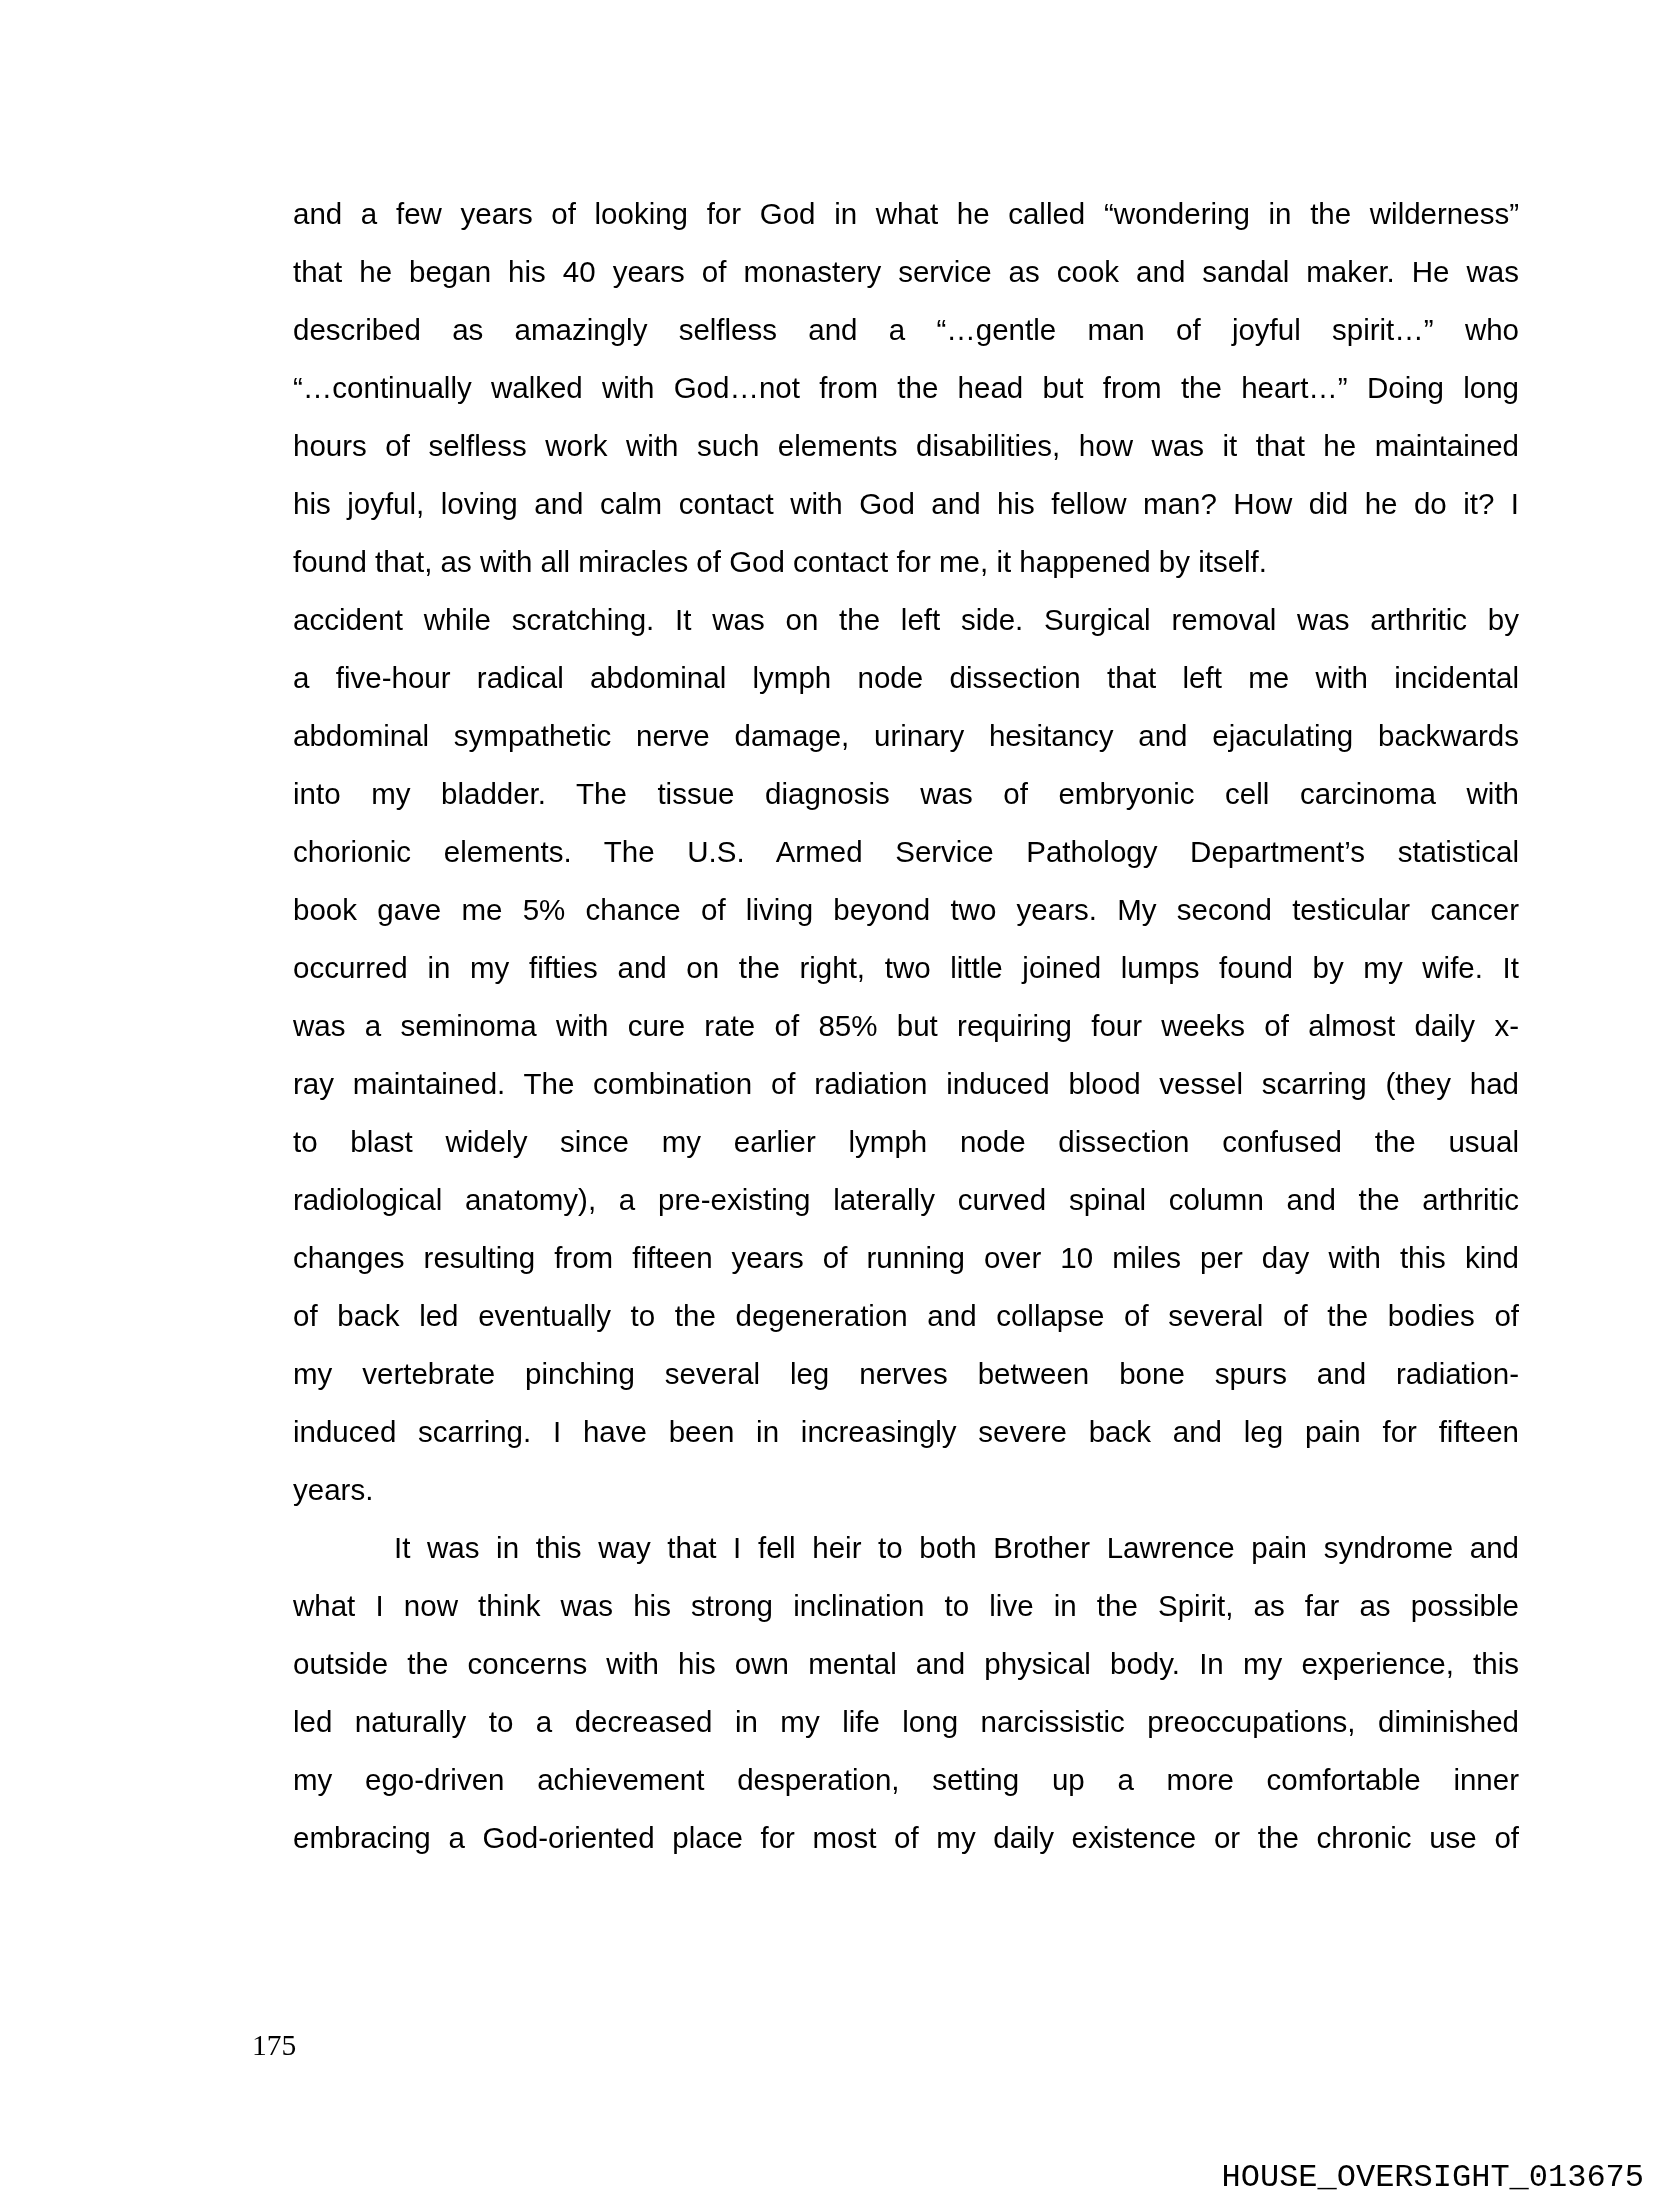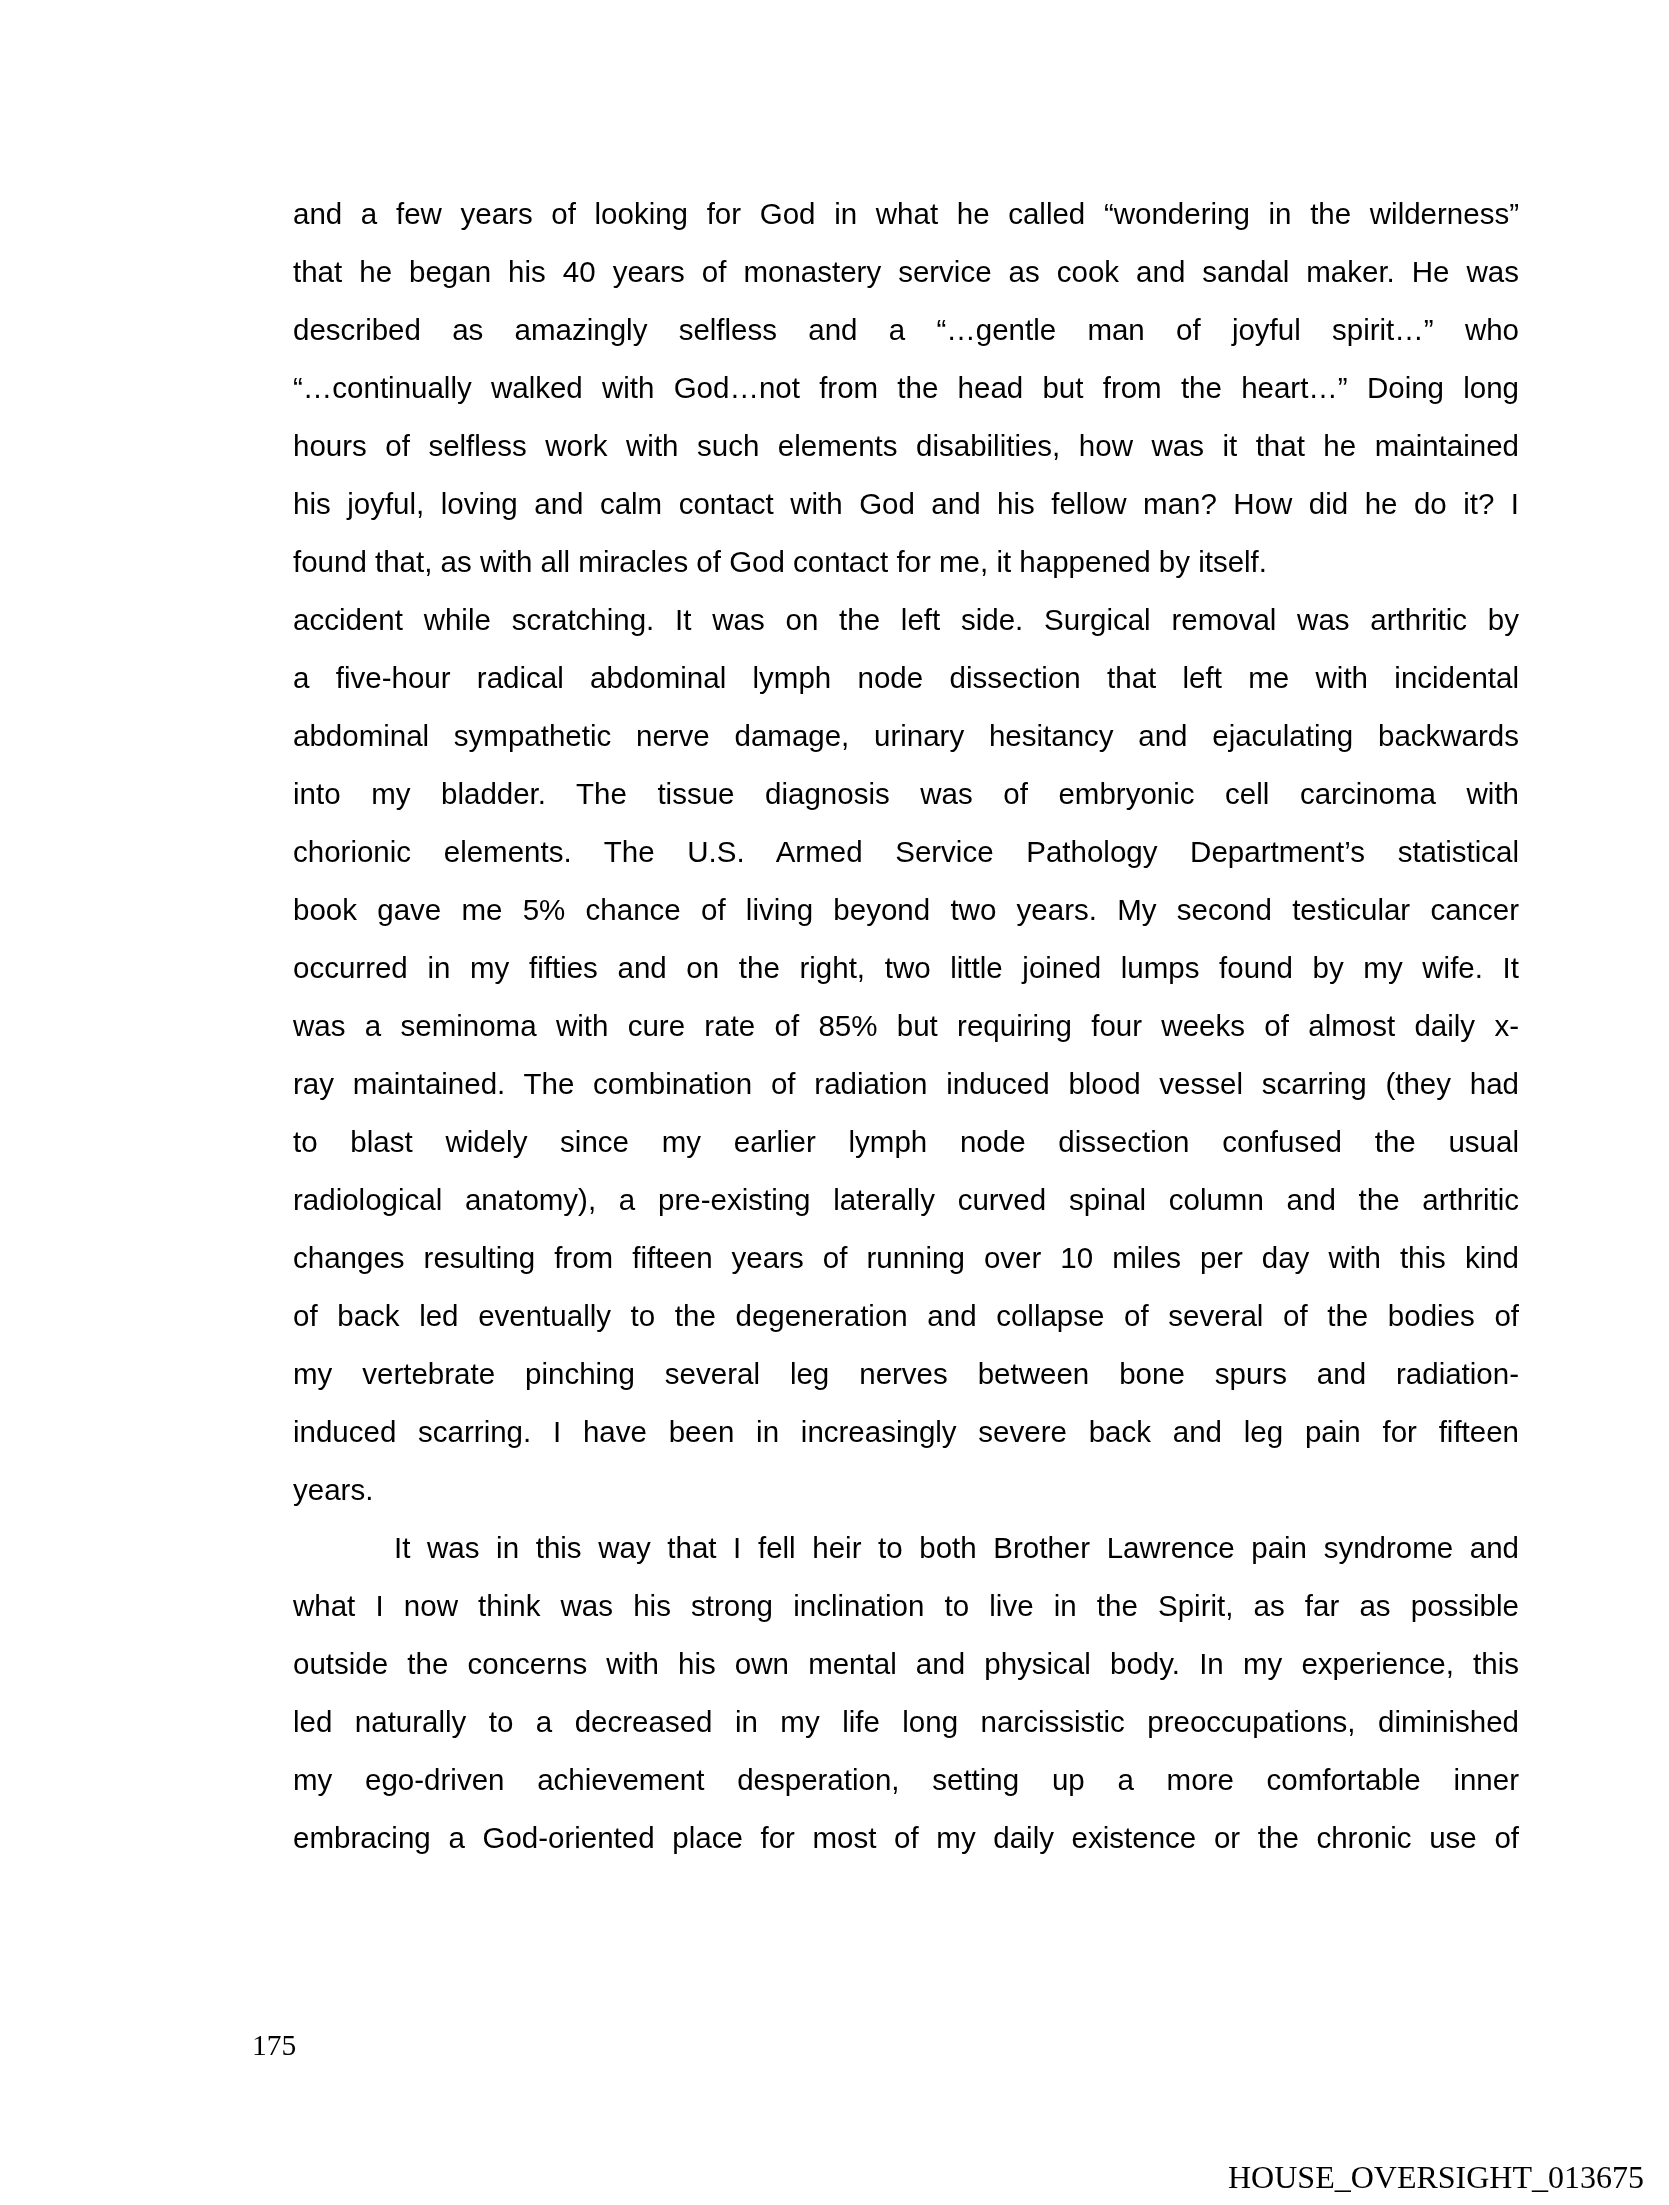--- a/index.html
+++ b/index.html
@@ -43,21 +43,21 @@
     width: 1226px;
     text-align: left;
     font-family: "Liberation Serif", serif;
     font-size: 29.5px;
     color: #000000;
   }
   .bates-stamp {
     position: absolute;
     right: 25px;
     bottom: 9.2px;
-    font-family: Liberation Serif, serif;
+    font-family: Liberation Mono, monospace;
     font-size: 32px;
     color: #000000;
     white-space: nowrap;
   }
 </style>
 </head>
 <body>
 
 <div class="page">
 

